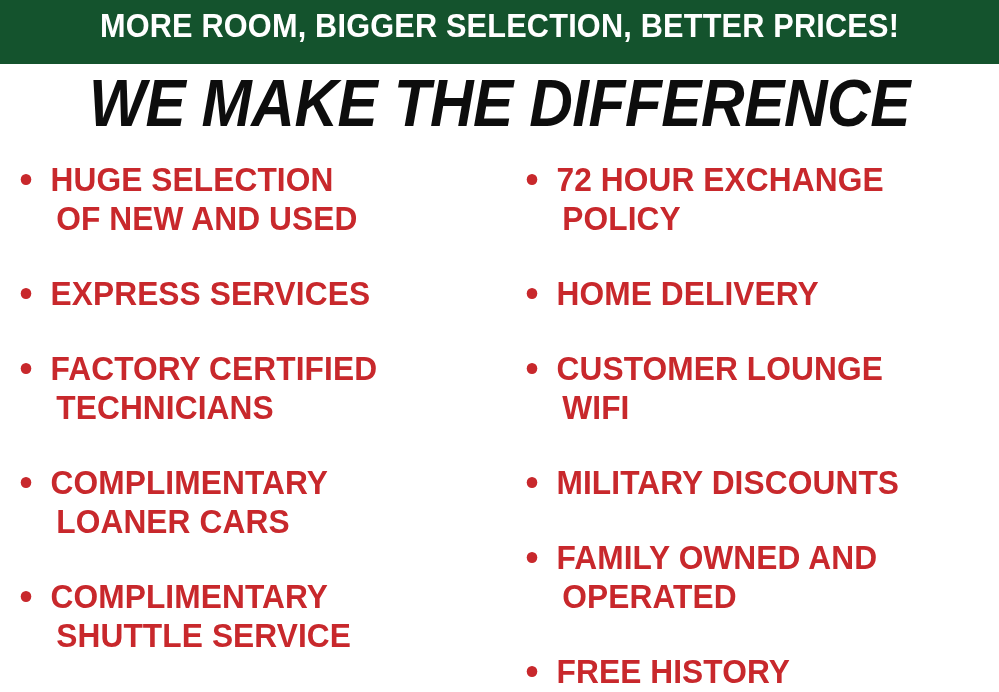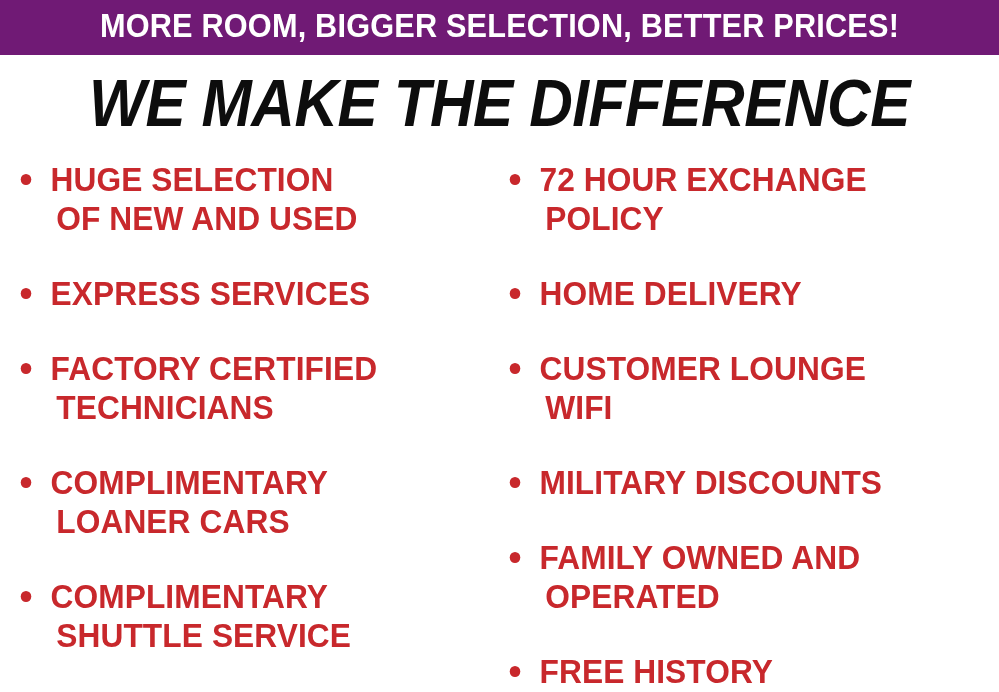--- a/index.html
+++ b/index.html
@@ -14,22 +14,22 @@
     font-family: "Liberation Sans", sans-serif;
     overflow: hidden;
     position: relative;
   }
 
   #banner {
     position: absolute;
     left: 0;
     top: 0;
     width: 999px;
-    height: 55px;
-    background: #701a75;
+    height: 64px;
+    background: #14532d;
     box-sizing: border-box;
   }
   #banner-text {
     position: absolute;
     left: 0;
     top: 0;
     width: 999px;
     height: 55px;
     line-height: 52px;
     text-align: center;
@@ -70,21 +70,21 @@
     height: 532px;
   }
 
   .column {
     position: absolute;
     top: 0;
     width: 480px;
     height: 532px;
   }
   #col-left  { left: 14px; }
-  #col-right { left: 503px; }
+  #col-right { left: 520px; }
 
   .bullet-item {
     position: relative;
     padding-left: 38px;
     margin: 0 0 30px 0;
     color: #c8282c;
     font-family: "Liberation Sans Narrow", "Liberation Sans", sans-serif;
     font-weight: bold;
     font-size: 33px;
     line-height: 39px;

